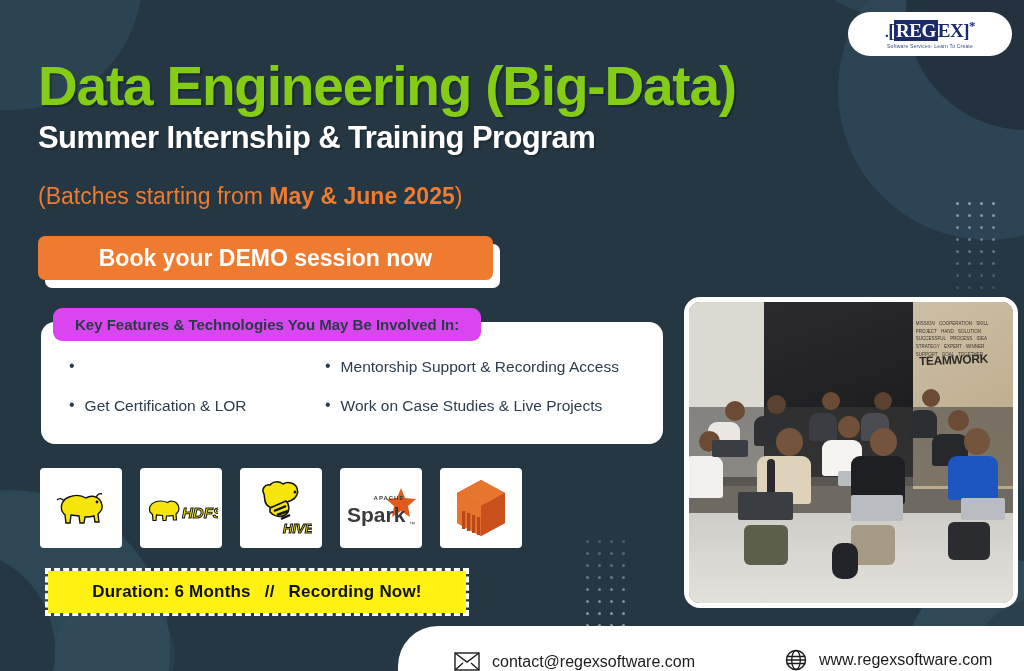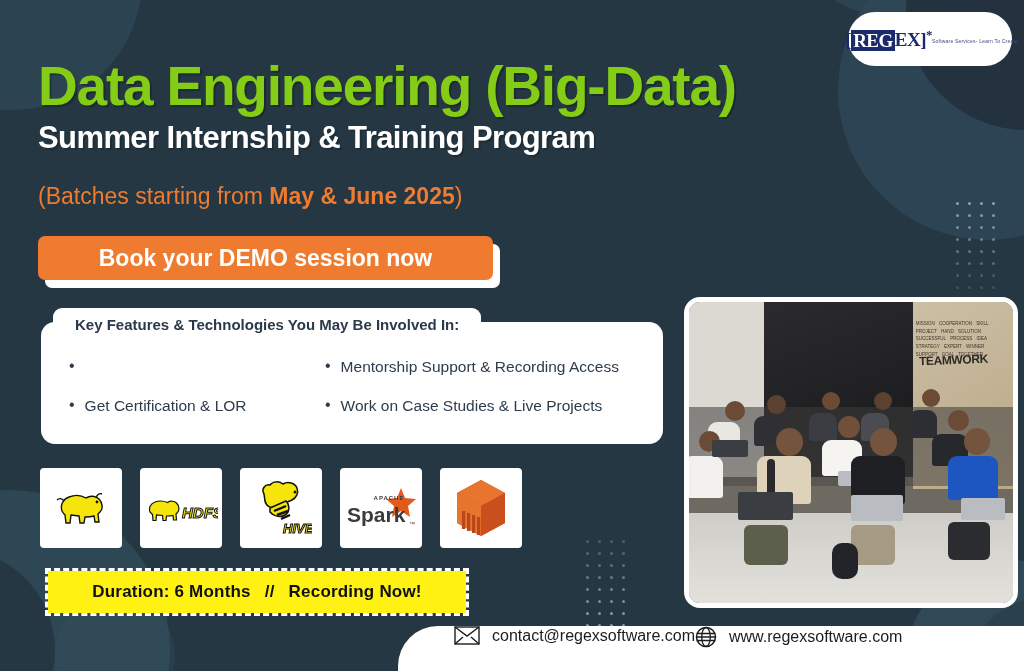--- a/index.html
+++ b/index.html
@@ -24,23 +24,23 @@
   .c-br-b    { left:968px;   top:598px;   width:150px;  height:150px;  background:#2a3f4d; opacity:.9; }
   .c-mid-l   { left:55px;    top:596px;   width:120px;  height:120px;  background:#33505f; opacity:.35; }
 
   .dotgrid { position:absolute; display:grid; gap:9px; }
   .dotgrid i { display:block; width:3px; height:3px; border-radius:50%; background:#9fb4bf; }
   #dots-right { left:956px; top:202px; grid-template-columns:repeat(4,3px); }
   #dots-mid   { left:586px; top:540px; grid-template-columns:repeat(4,3px); }
 
   
   .logo-pill {
-    position:absolute; left:848px; top:12px; width:164px; height:54px;
+    position:absolute; left:848px; top:12px; width:164px; height:44px;
     background:#ffffff; border-radius:28px; z-index:6;
-    display:flex; align-items:center; justify-content:center; 
+    display:flex; align-items:center; justify-content:center; flex-direction:column;
   }
   .logo-main { font-size:19px; font-weight:bold; letter-spacing:-.5px; line-height:1;
                color:#1b2a6b; white-space:nowrap; font-family:"Liberation Serif", serif; }
   .logo-main .dot    { font-size:15px; color:#1b2a6b; }
   .logo-main .brk    { color:#1b2a6b; }
   .logo-main .reg    { background:#1b2a6b; color:#ffffff; padding:0 2px; }
   .logo-main .ex     { color:#1b2a6b; }
   .logo-main .star   { font-size:13px; vertical-align:super; }
   .logo-tag { font-size:5px; color:#3a4a80; letter-spacing:.2px; margin-top:3px; white-space:nowrap; }
 
@@ -76,21 +76,21 @@
     display:flex; align-items:center; justify-content:center;
   }
 
   
   .features {
     position:absolute; left:41px; top:322px; width:622px; height:122px;
     background:#ffffff; border-radius:14px; z-index:4;
   }
   .feat-head {
     position:absolute; left:53px; top:308px; z-index:5;
-    background:#ffffff; border-radius:9px;
+    background:#d946ef; border-radius:9px;
     padding:8px 22px; color:#2b3a4a; font-size:15px; font-weight:bold;
     white-space:nowrap;
   }
   .feat-grid {
     position:absolute; left:41px; top:358px; width:622px; z-index:5;
     display:grid; grid-template-columns:256px 1fr; row-gap:21px;
     padding-left:28px;
   }
   .feat-item { display:flex; align-items:flex-start; gap:10px;
                color:#2d3c4c; font-size:15.5px; white-space:nowrap; }
@@ -138,21 +138,21 @@
   .pr { position:absolute; border-radius:4px; }
   .ph-head { position:absolute; border-radius:50%; background:#6b4b36; }
   .ph-body { position:absolute; border-radius:9px 9px 3px 3px; }
   .ph-lap  { position:absolute; background:#3a3d42; border-radius:2px; }
   .ph-lap2 { position:absolute; background:#b9bcc0; border-radius:2px; }
 
   
   .footer {
     position:absolute; left:398px; top:626px; width:626px; height:45px;
     background:#ffffff; border-top-left-radius:40px; z-index:6;
-    display:flex; align-items:flex-start; padding-left:56px; 
+    display:flex; align-items:flex-end; padding-left:56px; gap:90px;
   }
   .fitem { display:flex; align-items:center; gap:12px;
            color:#1c1c1c; font-size:16px; white-space:nowrap; }
   .fitem svg { display:block; flex:none; }
 </style>
 </head>
 <body>
 
 <div class="bg">
   <span class="circ c-tl"></span>

